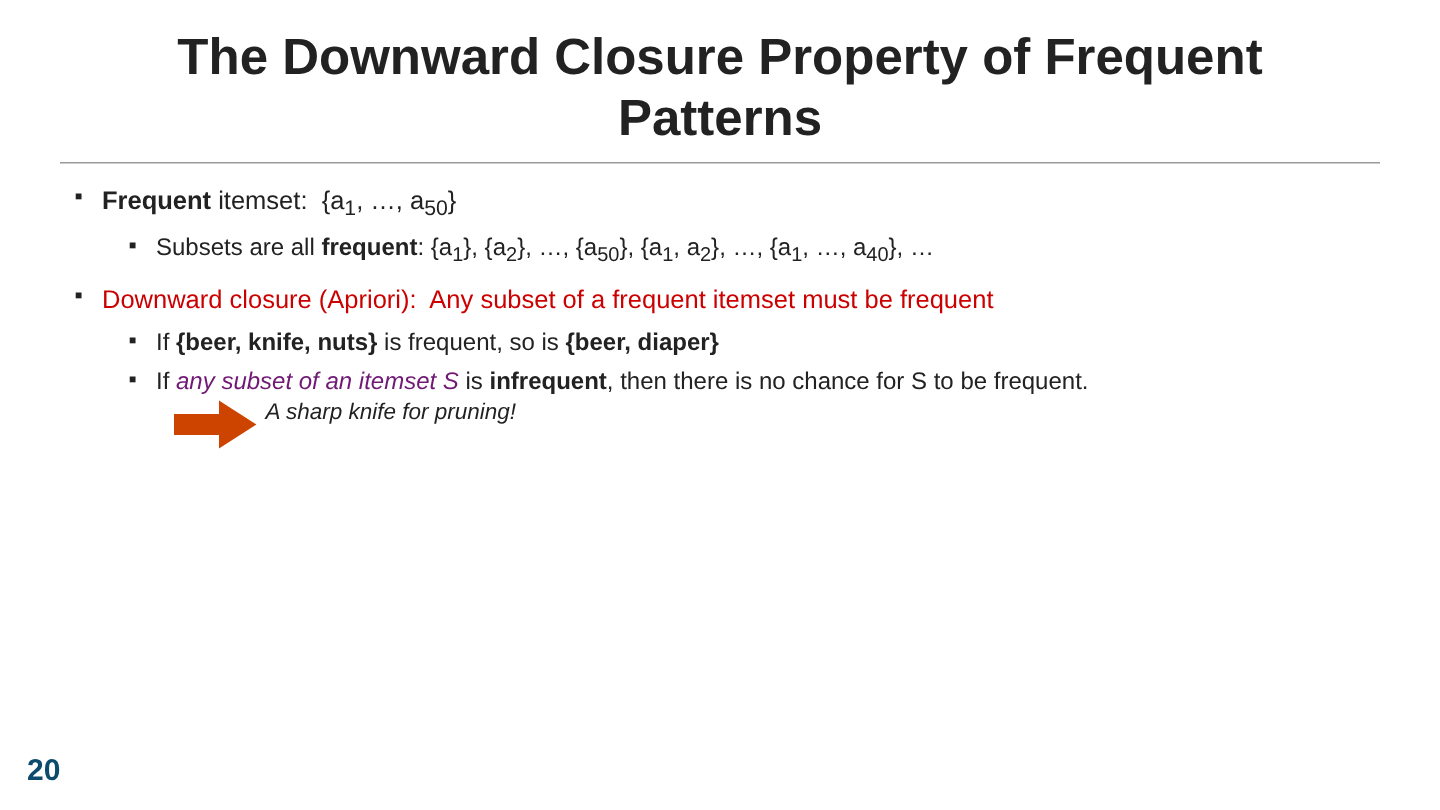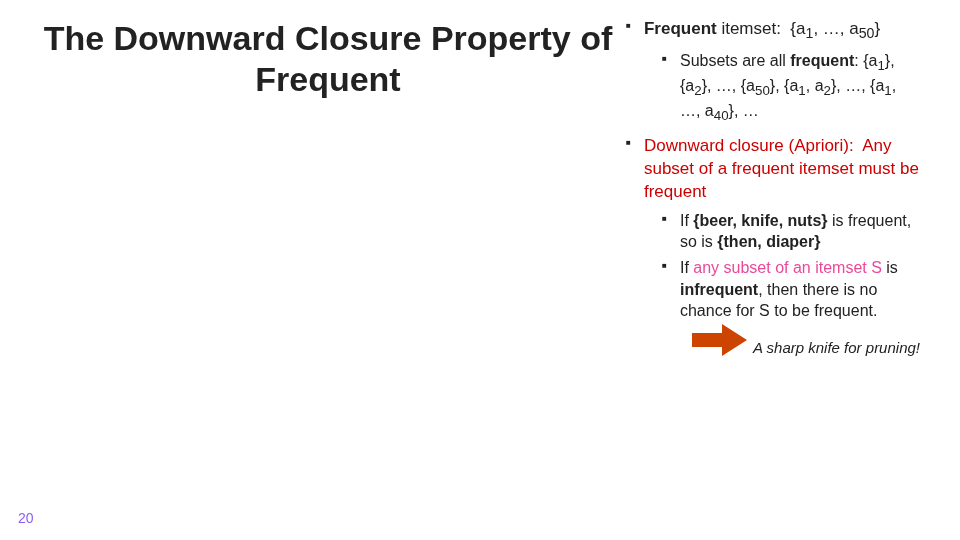--- a/index.html
+++ b/index.html
@@ -12,21 +12,21 @@
       color: #222;
       overflow: hidden;
       position: relative;
     }
 
     .slide {
       width: 960px;
       height: 540px;
       padding: 18px 40px 20px 40px;
       display: flex;
-      flex-direction: row;
+      flex-direction: column;
     }
 
     .title-area {
       text-align: center;
       margin-bottom: 8px;
     }
 
     .title {
       font-size: 34px;
       font-weight: bold;
@@ -75,56 +75,58 @@
     .bullet-icon-sq {
       display: inline-block;
       width: 18px;
       min-width: 18px;
       margin-top: 4px;
       font-size: 8px;
       color: #222;
     }
 
     .bold { font-weight: bold; }
-    .orange-text { color: #ec4899; }
+    .orange-text { color: #701a75; font-style: italic; }
 
     .red-heading {
       color: #cc0000;
     }
 
     .bullet-text {
       flex: 1;
       line-height: 1.35;
     }
 
     .page-num {
       position: absolute;
       bottom: 14px;
       left: 18px;
-      font-size: 14px;
+      font-size: 20px;
       font-family: Arial, Helvetica, sans-serif;
-      color: #8b5cf6;
+      color: #0c4a6e;
+      font-weight: bold;
     }
 
     .pruning-text {
       font-style: italic;
       font-size: 15px;
       color: #222;
       font-family: Arial, Helvetica, sans-serif;
       margin-left: 6px;
       white-space: nowrap;
     }
   </style>
 </head>
 <body>
 
 <div class="slide">
   <div class="title-area">
     <div class="title">
       <span>The Downward Closure Property of Frequent</span><br>
+      <span>Patterns</span>
     </div>
   </div>
 
   <hr class="divider">
 
   <div class="content">
 
     <div class="bullet-l1">
       <span class="bullet-icon">■</span>
       <span class="bullet-text">
@@ -142,30 +144,30 @@
     <div class="bullet-l1" style="margin-top:10px;">
       <span class="bullet-icon">■</span>
       <span class="bullet-text red-heading">
         Downward closure (Apriori):&nbsp; Any subset of a frequent itemset must be frequent
       </span>
     </div>
 
     <div class="bullet-l2" style="margin-top:4px;">
       <span class="bullet-icon-sq">■</span>
       <span class="bullet-text">
-        If <span class="bold">{beer, knife, nuts}</span> is frequent, so is <span class="bold">{then, diaper}</span>
+        If <span class="bold">{beer, knife, nuts}</span> is frequent, so is <span class="bold">{beer, diaper}</span>
       </span>
     </div>
 
     <div class="bullet-l2" style="margin-top:4px;">
       <span class="bullet-icon-sq">■</span>
       <span class="bullet-text">
         If <span class="orange-text">any subset of an itemset S</span> is <span class="bold">infrequent</span>, then there is no chance for S to
         be frequent.
-        <span style="display:inline-flex; align-items:flex-end; margin-left:12px;">
+        <span style="display:inline-flex; align-items:flex-start; margin-left:12px;">
 
           <svg width="55" height="36" viewBox="0 0 55 36" style="display:inline-block; vertical-align:middle;">
             <polygon points="0,11 30,11 30,2 55,18 30,34 30,25 0,25" fill="#cc4400"></polygon>
           </svg>
           <span class="pruning-text">A sharp knife for pruning!</span>
         </span>
       </span>
     </div>
 
   </div>

